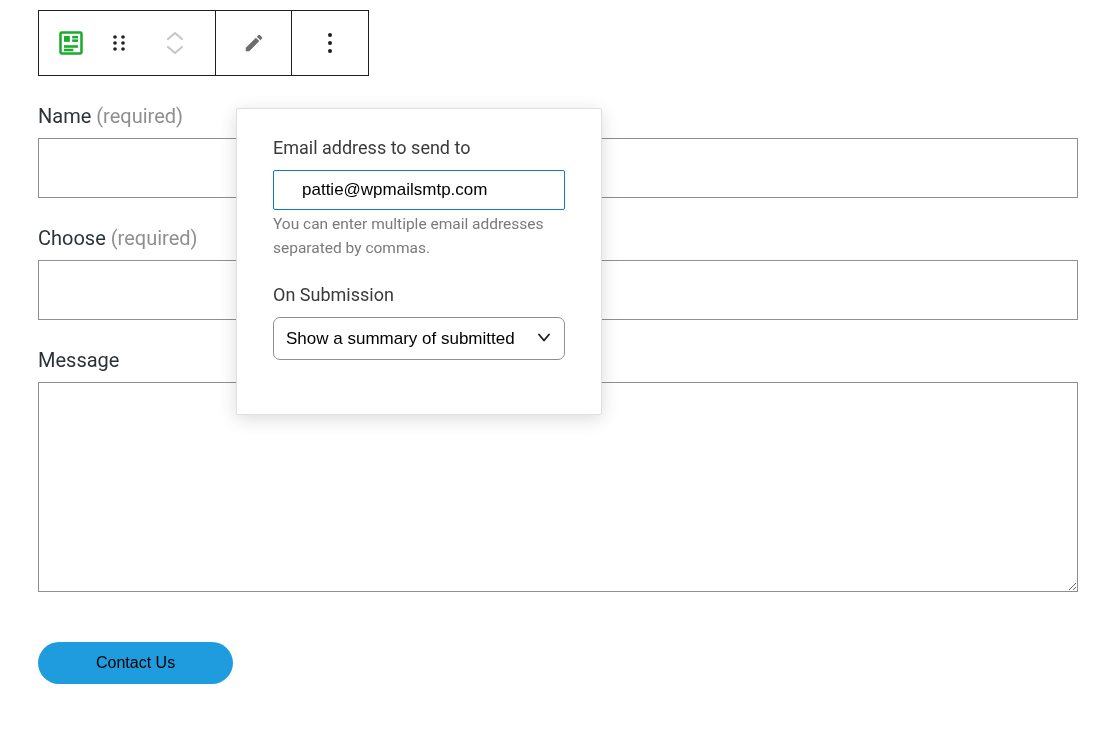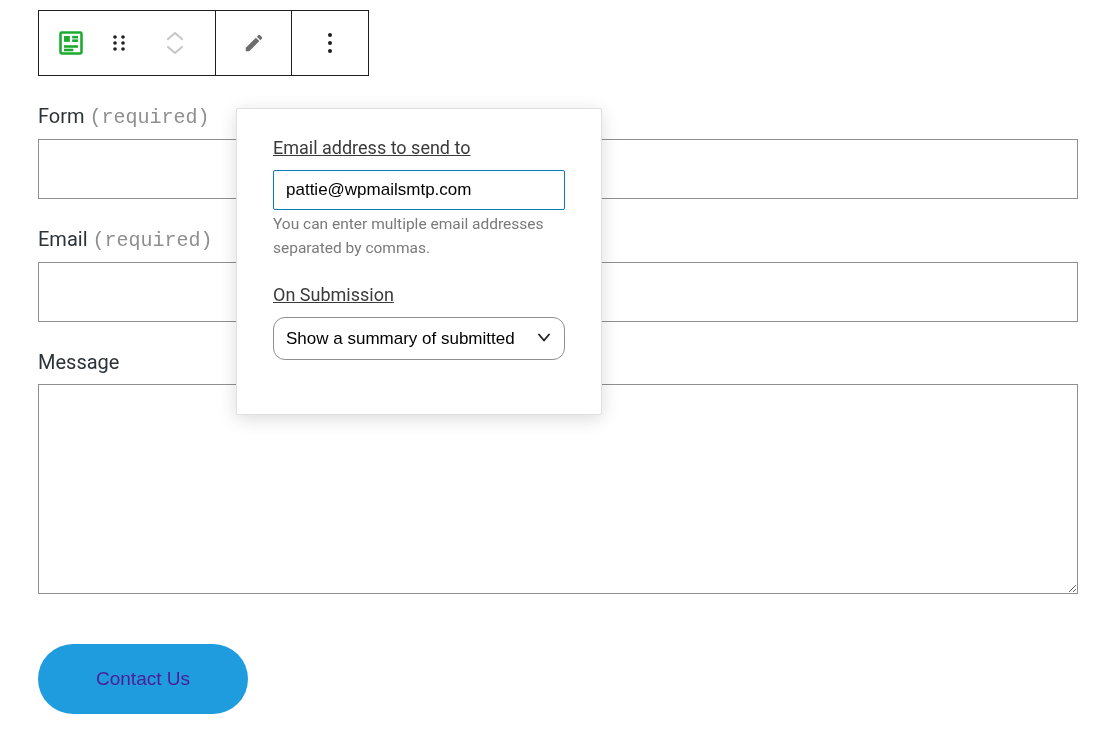--- a/index.html
+++ b/index.html
@@ -36,38 +36,38 @@
   .move-cell { width: 56px; display:flex; flex-direction:column; align-items:center; justify-content:center; gap:-2px;}
   .move-arrow { color: #bfbfbf; line-height:0; }
   
   .field { margin-bottom: 28px; }
   .field-label {
     font-size: 20px;
     color: #2c3338;
     margin-bottom: 10px;
     display: block;
   }
-  .field-label .req { color: #8f8f8f; font-weight: 400; font-family: Liberation Mono, monospace; }
+  .field-label .req { color: #8f8f8f; font-weight: 400; }
   .text-input {
     width: 100%;
     border: 1px solid #8f8f8f;
     font-size: 18px;
     padding: 14px 16px;
     background: #fff;
   }
   .text-input.tall { height: 60px; }
   textarea.text-input { height: 210px; resize: both; }
   
   .submit-btn {
     background: #1f9cde;
-    color: #4c1d95;
+    color: #000000;
     border: none;
     border-radius: 999px;
-    padding: 24px 58px;
-    font-size: 19px;
+    padding: 12px 58px;
+    font-size: 16px;
     cursor: pointer;
     margin-top: 18px;
   }
   
   .popover {
     position: absolute;
     top: 98px;
     left: 198px;
     width: 366px;
     background: #fff;
@@ -77,27 +77,26 @@
     padding: 28px 36px 36px 36px;
     z-index: 20;
   }
   .pop-field { margin-bottom: 24px; }
   .pop-field:last-child { margin-bottom: 18px; }
   .pop-label {
     font-size: 18px;
     color: #3a3a3a;
     margin-bottom: 12px;
     display: block;
-    text-decoration: underline;
   }
   .pop-input {
     width: 100%;
     border: 1px solid #8f8f8f;
     font-size: 17px;
-    padding: 9px 12px;
+    padding: 9px 28px;
     border-radius: 2px;
     background: #fff;
   }
   .pop-input.focused {
     border: 1.6px solid #0b7cba;
     outline: none;
   }
   .pop-help {
     font-size: 15.5px;
     color: #7a7a7a;
@@ -106,21 +105,21 @@
   }
   .pop-select {
     position: relative;
     width: 100%;
   }
   .pop-select select {
     width: 100%;
     border: 1px solid #8f8f8f;
     font-size: 17px;
     padding: 11px 23px 11px 12px;
-    border-radius: 12px;
+    border-radius: 7px;
     background: #fff;
     appearance: none;
     -webkit-appearance: none;
     cursor: pointer;
   }
   .pop-select .chev {
     position: absolute;
     right: 14px; top: 50%;
     transform: translateY(-50%);
     pointer-events: none;
@@ -183,29 +182,29 @@
           <circle cx="3" cy="12" r="2" fill="#1e1e1e"></circle>
           <circle cx="3" cy="20" r="2" fill="#1e1e1e"></circle>
         </svg>
       </span>
     </div>
   </div>
 
   
   <div class="field">
     <label class="field-label">
-      <span>Form</span>
+      <span>Name</span>
       <span class="req">(required)</span>
     </label>
     <input type="text" class="text-input tall" value="" style="">
   </div>
 
   <div class="field">
     <label class="field-label">
-      <span>Email</span>
+      <span>Choose</span>
       <span class="req">(required)</span>
     </label>
     <input type="text" class="text-input tall" value="" style="">
   </div>
 
   <div class="field">
     <label class="field-label">Message</label>
     <textarea class="text-input" style=""></textarea>
   </div>
 

